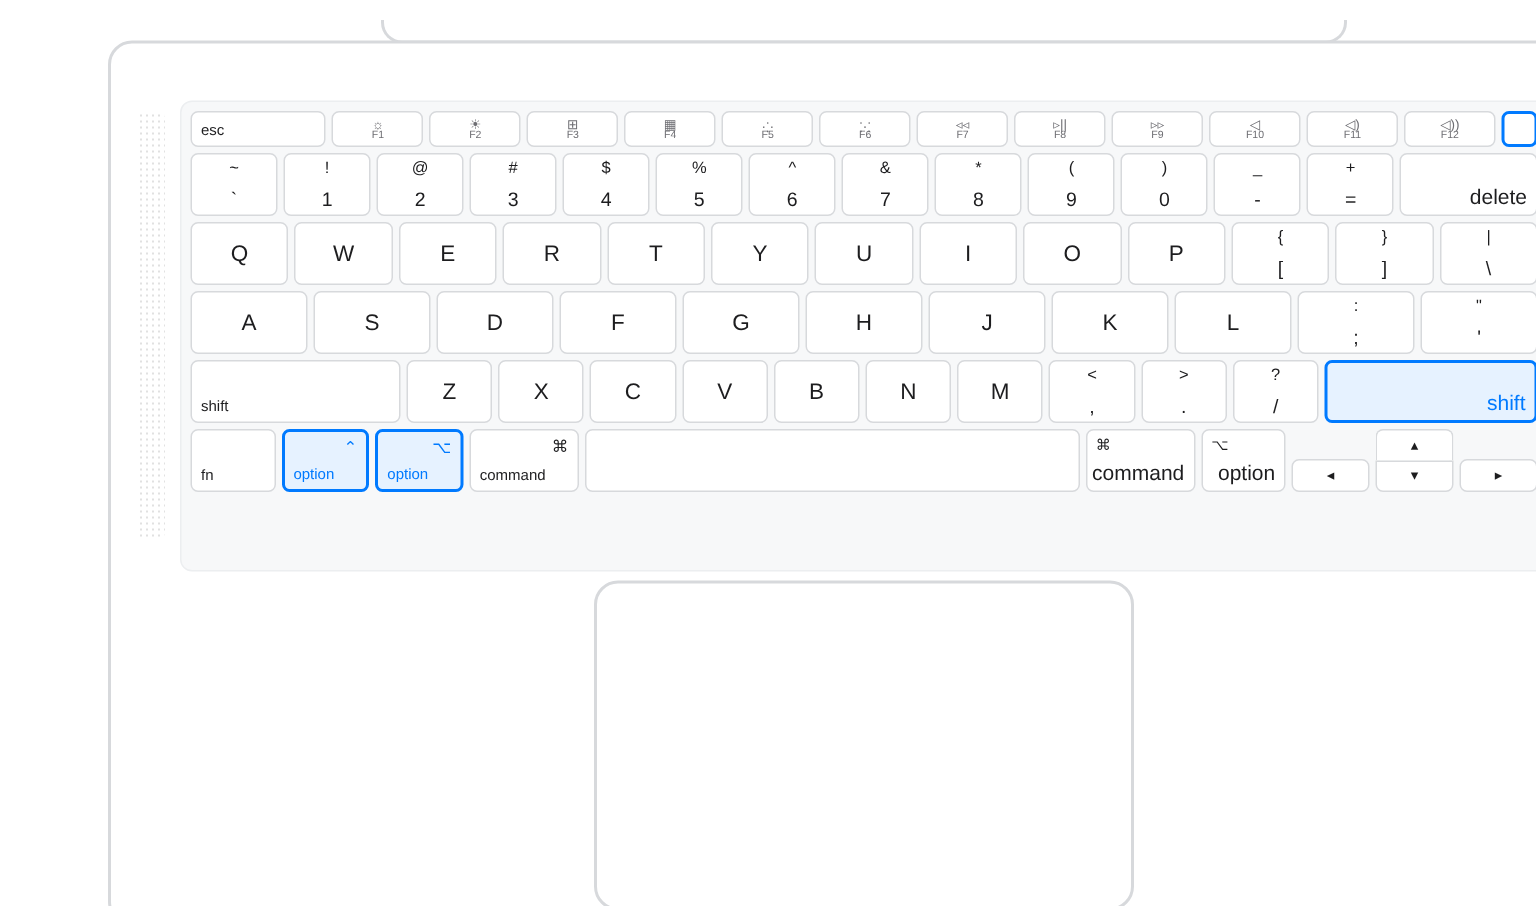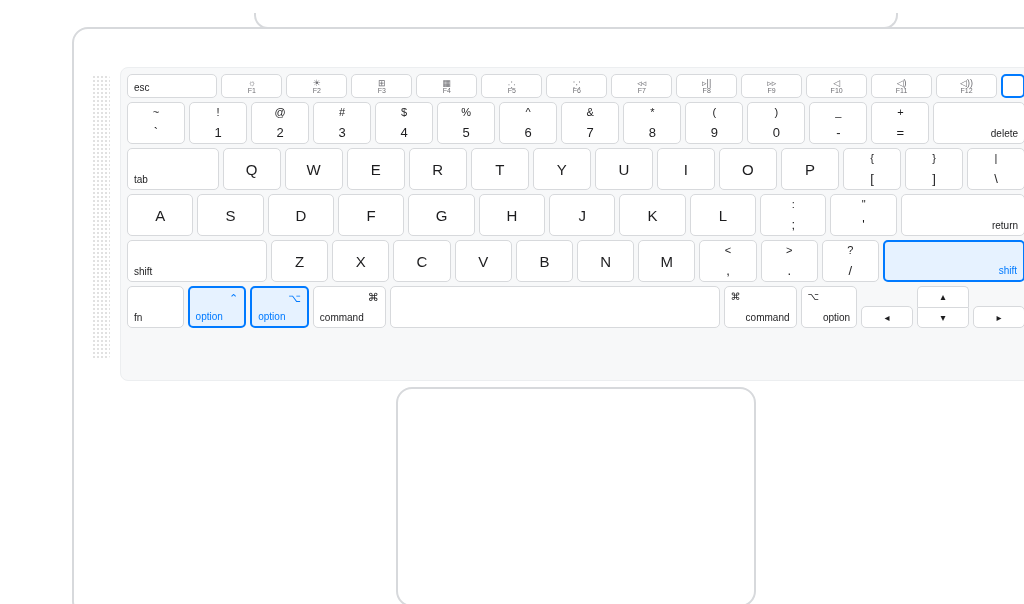--- a/index.html
+++ b/index.html
@@ -15,21 +15,21 @@
   .row{display:flex;gap:4px;margin-bottom:4px}
   .row:last-child{margin-bottom:0}
   .row.fn .key{height:24px}
   .key{position:relative;flex:1 1 0;background:#fff;border:1px solid #d7d9dc;border-radius:5px;box-sizing:border-box;height:42px;display:flex;align-items:center;justify-content:center}
   .key .center{font-size:15px;color:#1d1d1f}
   .key .top{position:absolute;top:4px;left:0;right:0;text-align:center;font-size:11px;color:#1d1d1f;line-height:1}
   .key .bottom{position:absolute;bottom:4px;left:0;right:0;text-align:center;font-size:13px;color:#1d1d1f;line-height:1}
   .key .sub{position:absolute;bottom:3px;left:0;right:0;text-align:center;font-size:7px;color:#6e6e73}
   .key .icon{position:absolute;top:3px;left:0;right:0;text-align:center;font-size:9px;color:#6e6e73}
   .key .bl{position:absolute;bottom:4px;left:6px;font-size:10px;color:#1d1d1f}
-  .key .br{position:absolute;bottom:4px;right:6px;font-size:10px;color:#1d1d1f}
+  .key .br{position:absolute;bottom:4px;right:6px;font-size:14px;color:#1d1d1f}
   .key .tl{position:absolute;top:4px;left:6px;font-size:10px;color:#1d1d1f}
   .key .tr{position:absolute;top:4px;right:6px;font-size:11px;color:#1d1d1f}
   .key.hl{border:2px solid #007aff;background:#e6f2ff}
   .key.hl .bl,.key.hl .br,.key.hl .tr,.key.hl .tl,.key.hl .center{color:#007aff}
   .hl-border{border:2px solid #007aff}
   .touchid{flex:0 0 24px}
   .spacer{flex:6 1 0}
   .arrows{position:relative;flex:3 1 0;display:flex;gap:4px}
   .arrow-col{flex:1;display:flex;flex-direction:column;gap:0}
   .arrow-half{flex:1;background:#fff;border:1px solid #d7d9dc;display:flex;align-items:center;justify-content:center;font-size:10px;color:#1d1d1f}
@@ -157,23 +157,20 @@
           <div class="key">
               <span class="top">+</span>
               <span class="bottom">=</span>
             </div>
           <div class="key" style="flex:1.6">
               <span class="br">delete</span>
             </div>
         </div>
 
         <div class="row">
-          <div class="key" style="flex:1.6">
-              <span class="bl">tab</span>
-            </div>
           <div class="key">
               <span class="center">Q</span>
             </div>
           <div class="key">
               <span class="center">W</span>
             </div>
           <div class="key">
               <span class="center">E</span>
             </div>
           <div class="key">
@@ -239,23 +236,20 @@
           <div class="key">
               <span class="center">L</span>
             </div>
           <div class="key">
               <span class="top">:</span>
               <span class="bottom">;</span>
             </div>
           <div class="key">
               <span class="top">"</span>
               <span class="bottom">'</span>
-            </div>
-          <div class="key" style="flex:1.9">
-              <span class="br">return</span>
             </div>
         </div>
 
         <div class="row">
           <div class="key" style="flex:2.5">
               <span class="bl">shift</span>
             </div>
           <div class="key">
               <span class="center">Z</span>
             </div>

